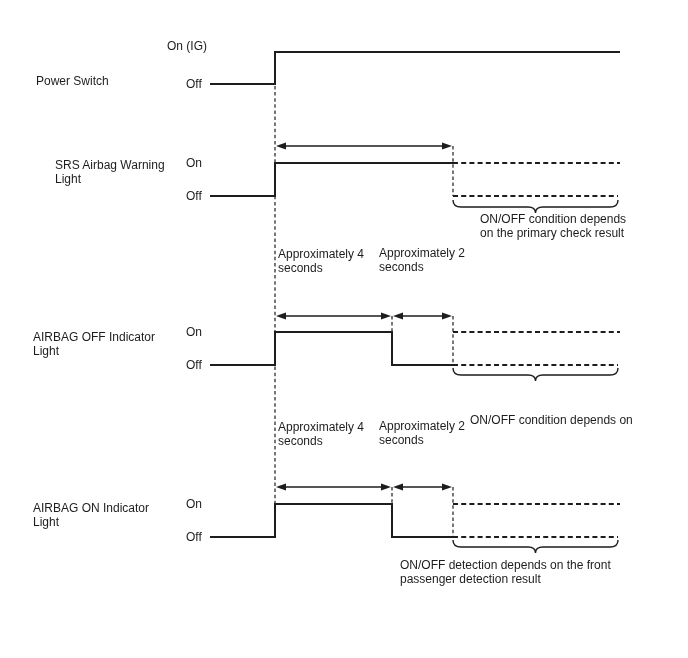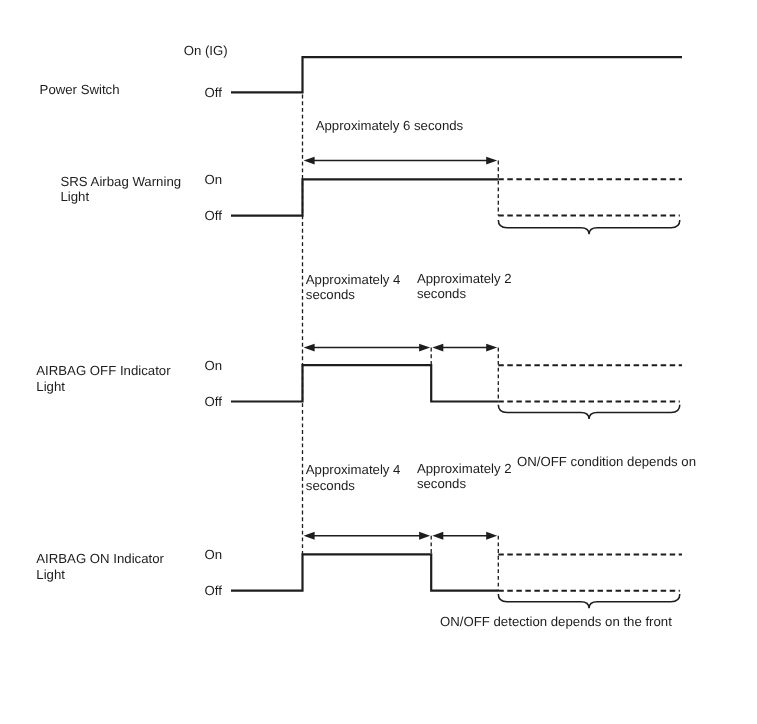--- a/index.html
+++ b/index.html
@@ -99,39 +99,43 @@
 
   <div class="t" style="left:167px;top:39px;text-align:center;">On (IG)</div>
   <div class="t" style="left:186px;top:77px;">Off</div>
   <div class="t" style="left:186px;top:156px;">On</div>
   <div class="t" style="left:186px;top:189px;">Off</div>
   <div class="t" style="left:186px;top:325px;">On</div>
   <div class="t" style="left:186px;top:358px;">Off</div>
   <div class="t" style="left:186px;top:497px;">On</div>
   <div class="t" style="left:186px;top:530px;">Off</div>
 
-  <div class="t" style="left:287px;top:107px;">Approximately 6 seconds</div>
 
   <div class="t" style="left:278px;top:247px;">
     <span>Approximately 4</span>
     <span>seconds</span>
   </div>
   <div class="t" style="left:379px;top:246px;">
     <span>Approximately 2</span>
     <span>seconds</span>
   </div>
   <div class="t" style="left:278px;top:420px;">
     <span>Approximately 4</span>
     <span>seconds</span>
   </div>
   <div class="t" style="left:379px;top:419px;">
     <span>Approximately 2</span>
     <span>seconds</span>
   </div>
 
+  <div class="t" style="left:480px;top:212px;">
+    <span>ON/OFF condition depends</span>
+    <span>on the primary check result</span>
+  </div>
   <div class="t" style="left:470px;top:385px;margin-top:28px;">
     <span>ON/OFF condition depends on</span>
   </div>
   <div class="t" style="left:400px;top:558px;">
     <span>ON/OFF detection depends on the front</span>
+    <span>passenger detection result</span>
   </div>
 
 </div>
 
 </body></html>

